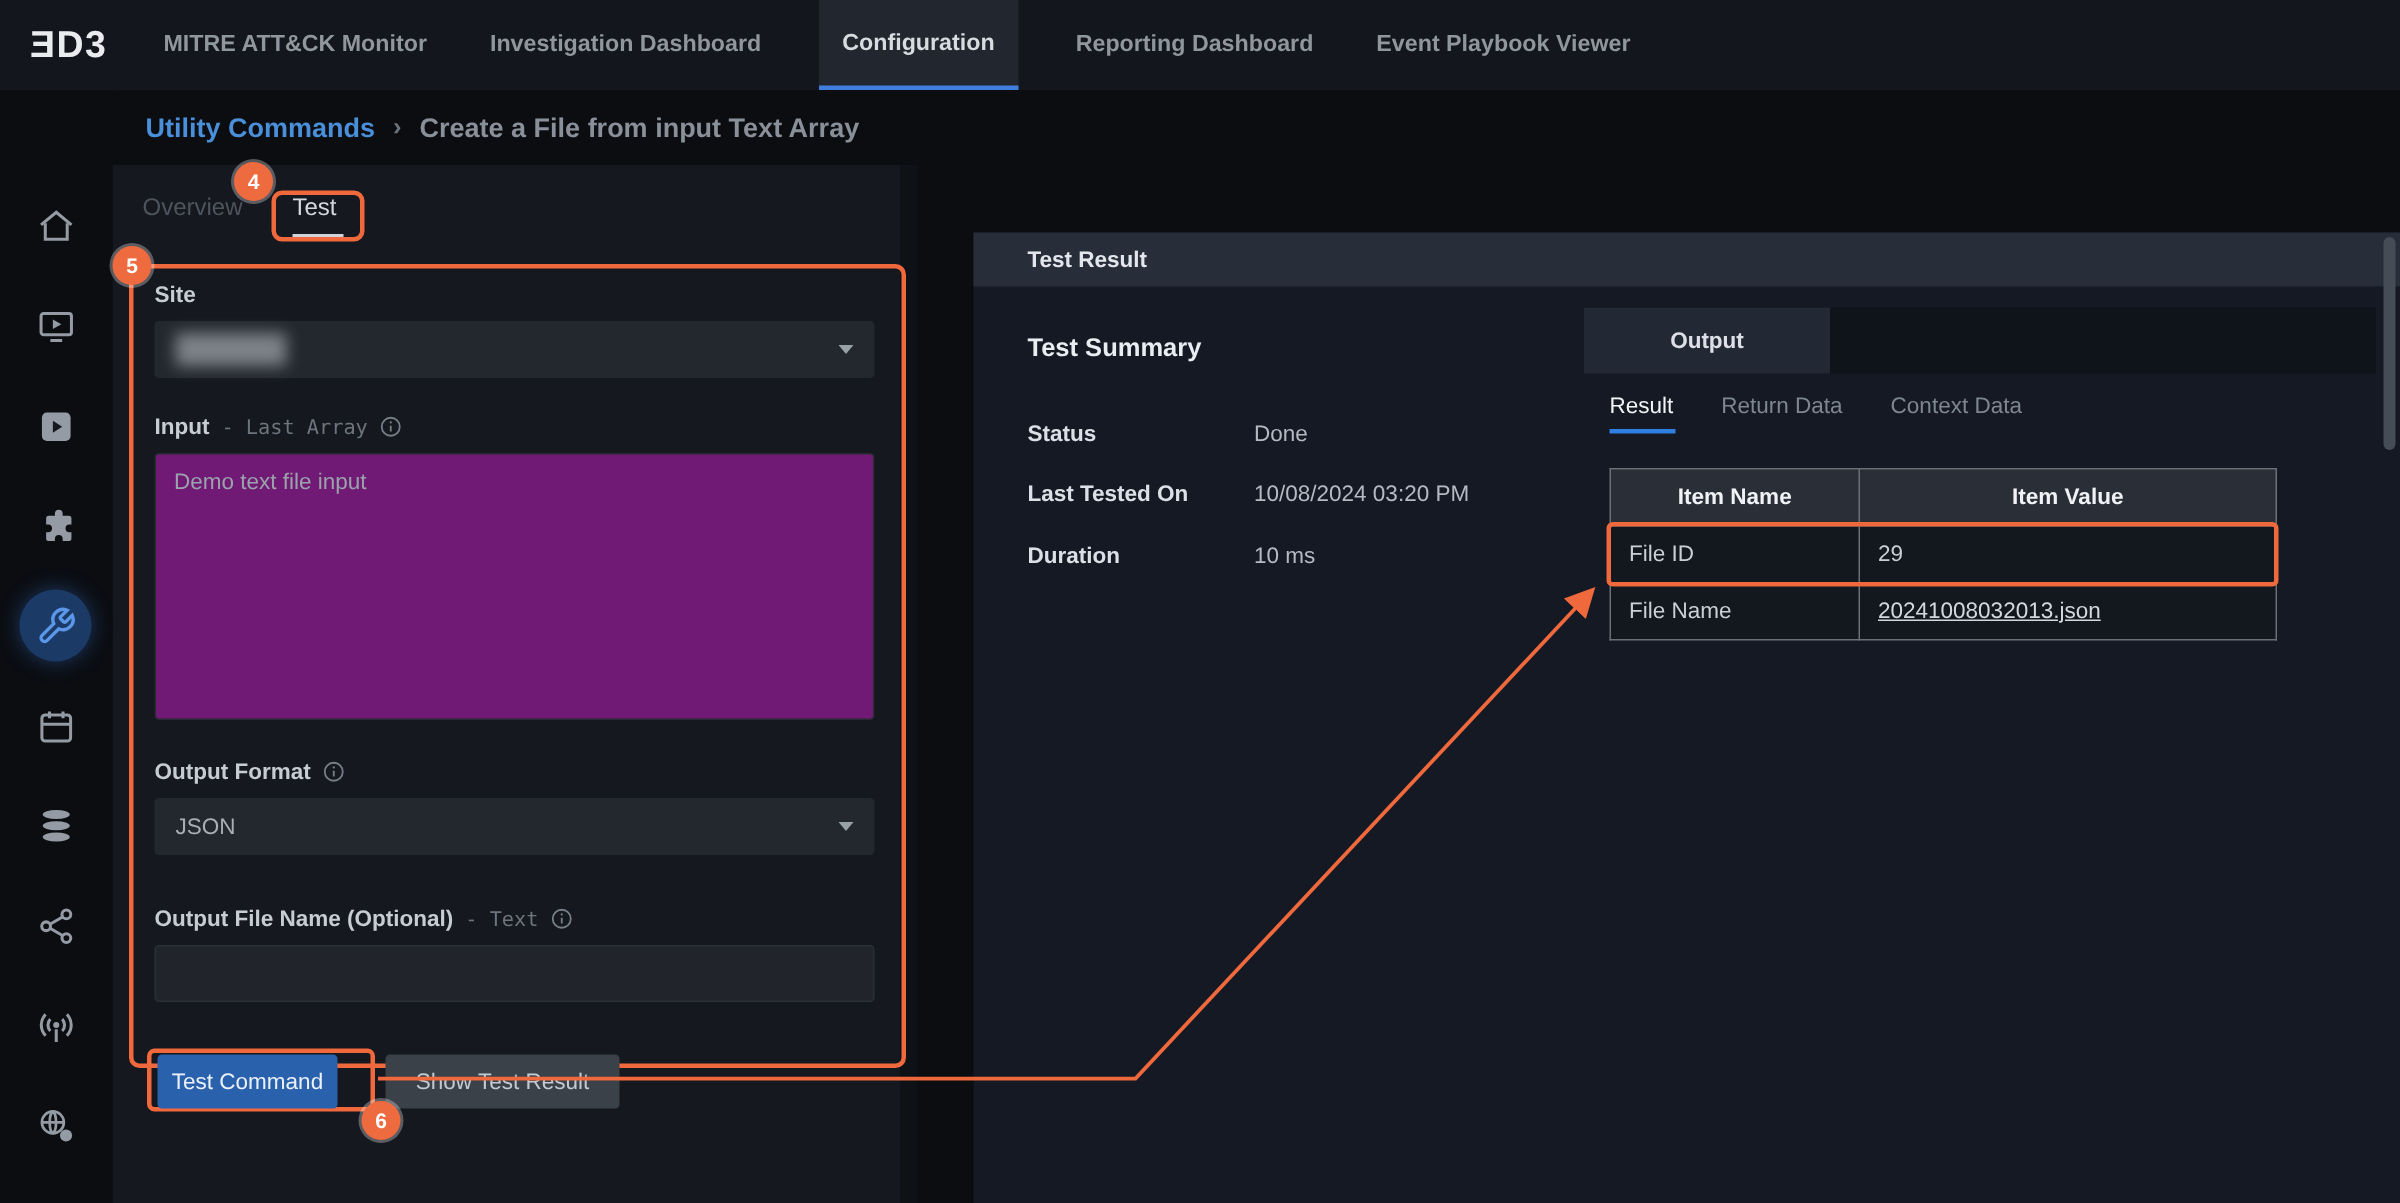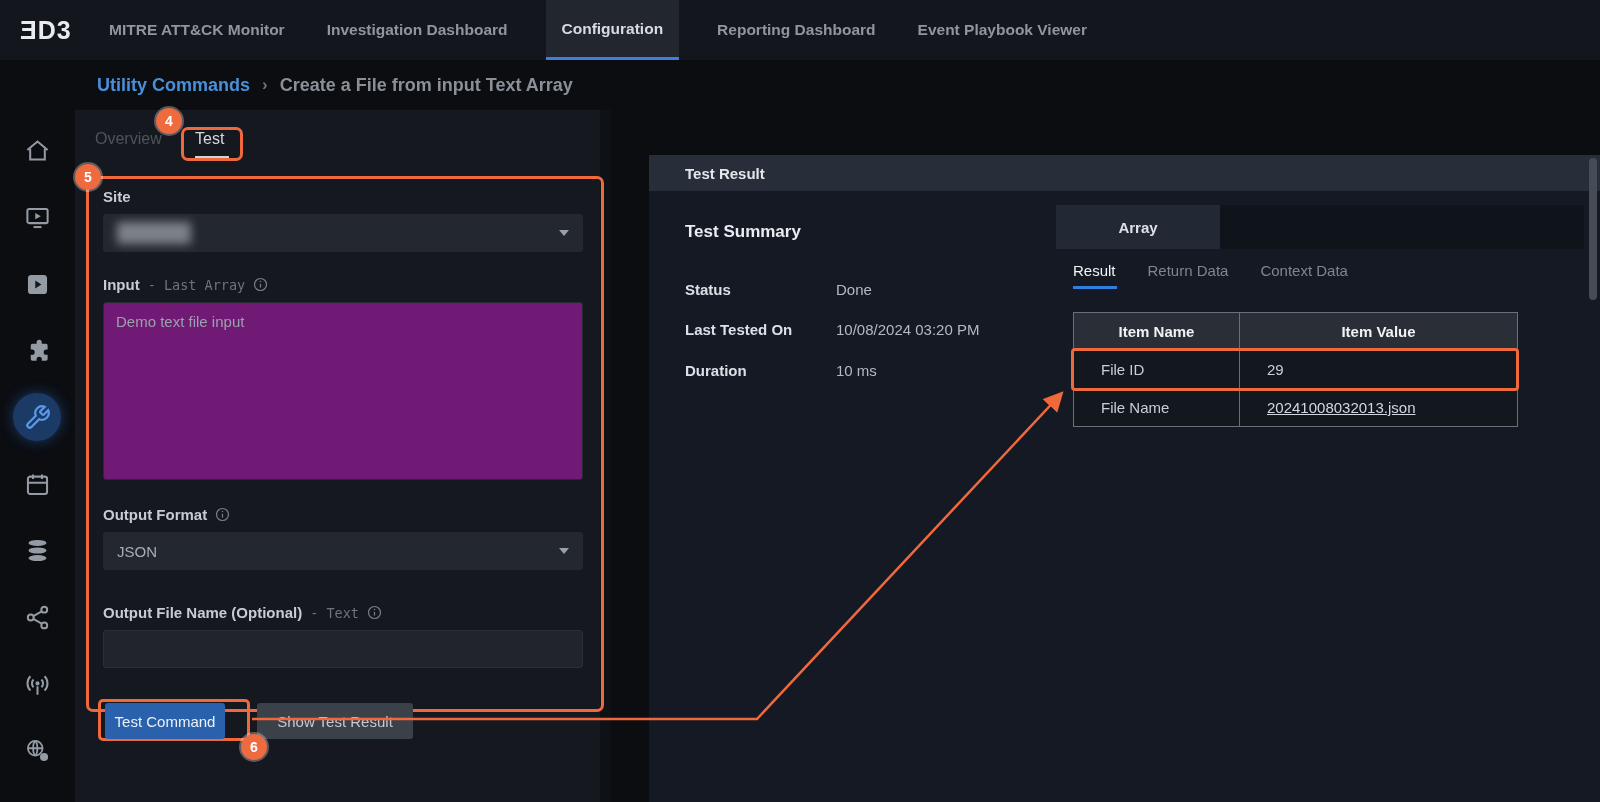--- a/index.html
+++ b/index.html
@@ -59,21 +59,21 @@
   .tab-strip { position:absolute; left:1056px; top:205px; width:528px; height:44px; background:#0f131a; z-index:2; }
   .output-tab { position:absolute; left:1056px; top:205px; width:164px; height:44px; background:#222834; display:flex; align-items:center; justify-content:center; color:#dde1e7; font-size:15px; font-weight:700; cursor:pointer; z-index:3; }
   .subtabs { position:absolute; left:1073px; top:262px; display:flex; gap:32px; z-index:2; }
   .subtab { font-size:15px; color:#7e8690; cursor:pointer; }
   .subtab.active { color:#f2f4f6; }
   .subtab-underline { position:absolute; left:1073px; top:286px; width:44px; height:3px; background:#2e7fe0; z-index:2; }
 
   table.result-tbl { position:absolute; left:1073px; top:312px; border-collapse:collapse; z-index:2; }
   table.result-tbl th { width:166px; height:38px; background:#2a2f37; color:#f0f2f5; font-size:15px; font-weight:700; border:1px solid #6a7078; text-align:center; }
   table.result-tbl th.col-val { width:278px; }
-  table.result-tbl td { height:38px; background:#13171e; color:#c9cfd6; font-size:15px; border:1px solid #6a7078; padding:0 27px; text-align:left; }
+  table.result-tbl td { height:38px; background:#13171e; color:#c9cfd6; font-size:15px; border:1px solid #6a7078; padding:0 12px; text-align:left; }
   .cell-link { color:#d3d8de; text-decoration:underline; cursor:pointer; }
 
   .rp-scroll-thumb { position:absolute; left:1589px; top:158px; width:8px; height:142px; background:#454c56; border-radius:4px; z-index:3; }
 
   
   .annot-box { position:absolute; border:3px solid #f0693d; border-radius:7px; z-index:5; pointer-events:none; }
   .annot-tab   { left:181px;  top:127px; width:62px;  height:34px; }
   .annot-form  { left:86px;   top:176px; width:518px; height:536px; }
   .annot-btn   { left:98px;   top:699px; width:152px; height:42px; border-radius:5px; }
   .annot-row   { left:1071px; top:348px; width:448px; height:43px; border-radius:4px; }
@@ -240,21 +240,21 @@
 
   <div class="summary-title">Test Summary</div>
   <div class="sum-label" style="top:281px">Status</div>
   <div class="sum-value" style="top:281px">Done</div>
   <div class="sum-label" style="top:321px">Last Tested On</div>
   <div class="sum-value" style="top:321px">10/08/2024 03:20 PM</div>
   <div class="sum-label" style="top:362px">Duration</div>
   <div class="sum-value" style="top:362px">10 ms</div>
 
   <div class="tab-strip"></div>
-  <div class="output-tab">Array</div>
+  <div class="output-tab">Output</div>
 
   <div class="subtabs">
     <span class="subtab active">Result</span>
     <span class="subtab">Return Data</span>
     <span class="subtab">Context Data</span>
   </div>
   <div class="subtab-underline"></div>
 
   <table class="result-tbl">
     <thead>

